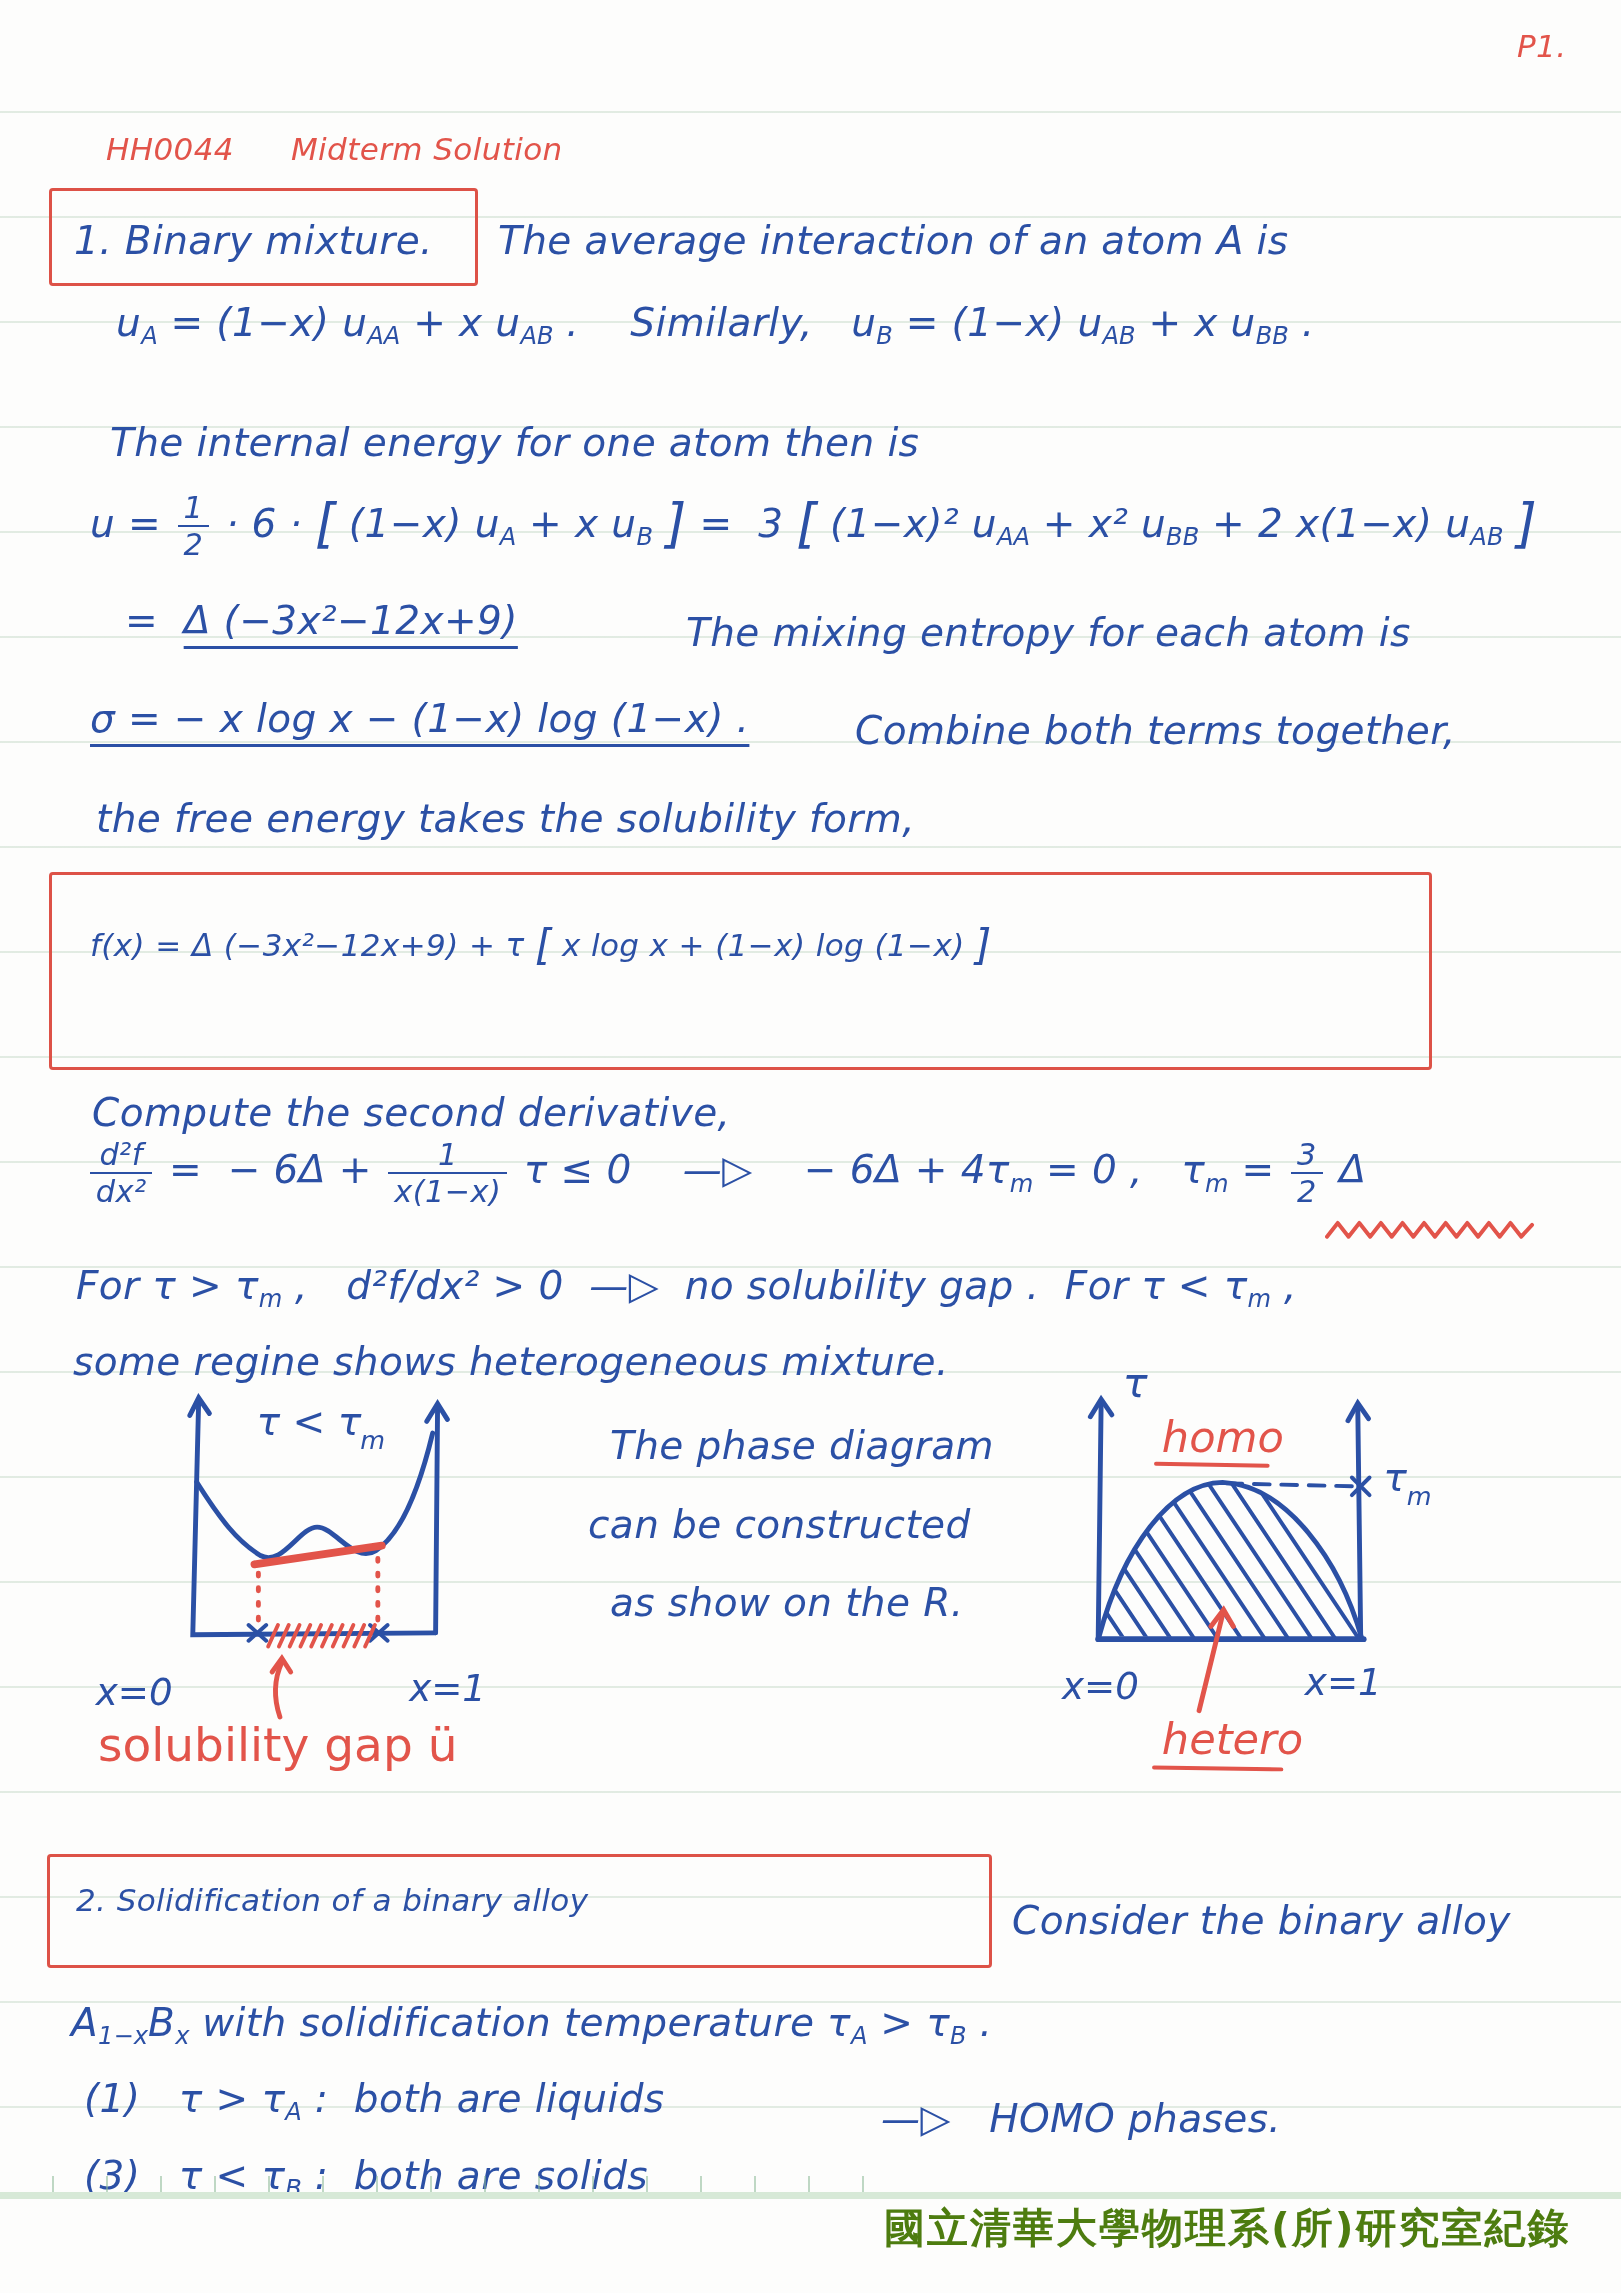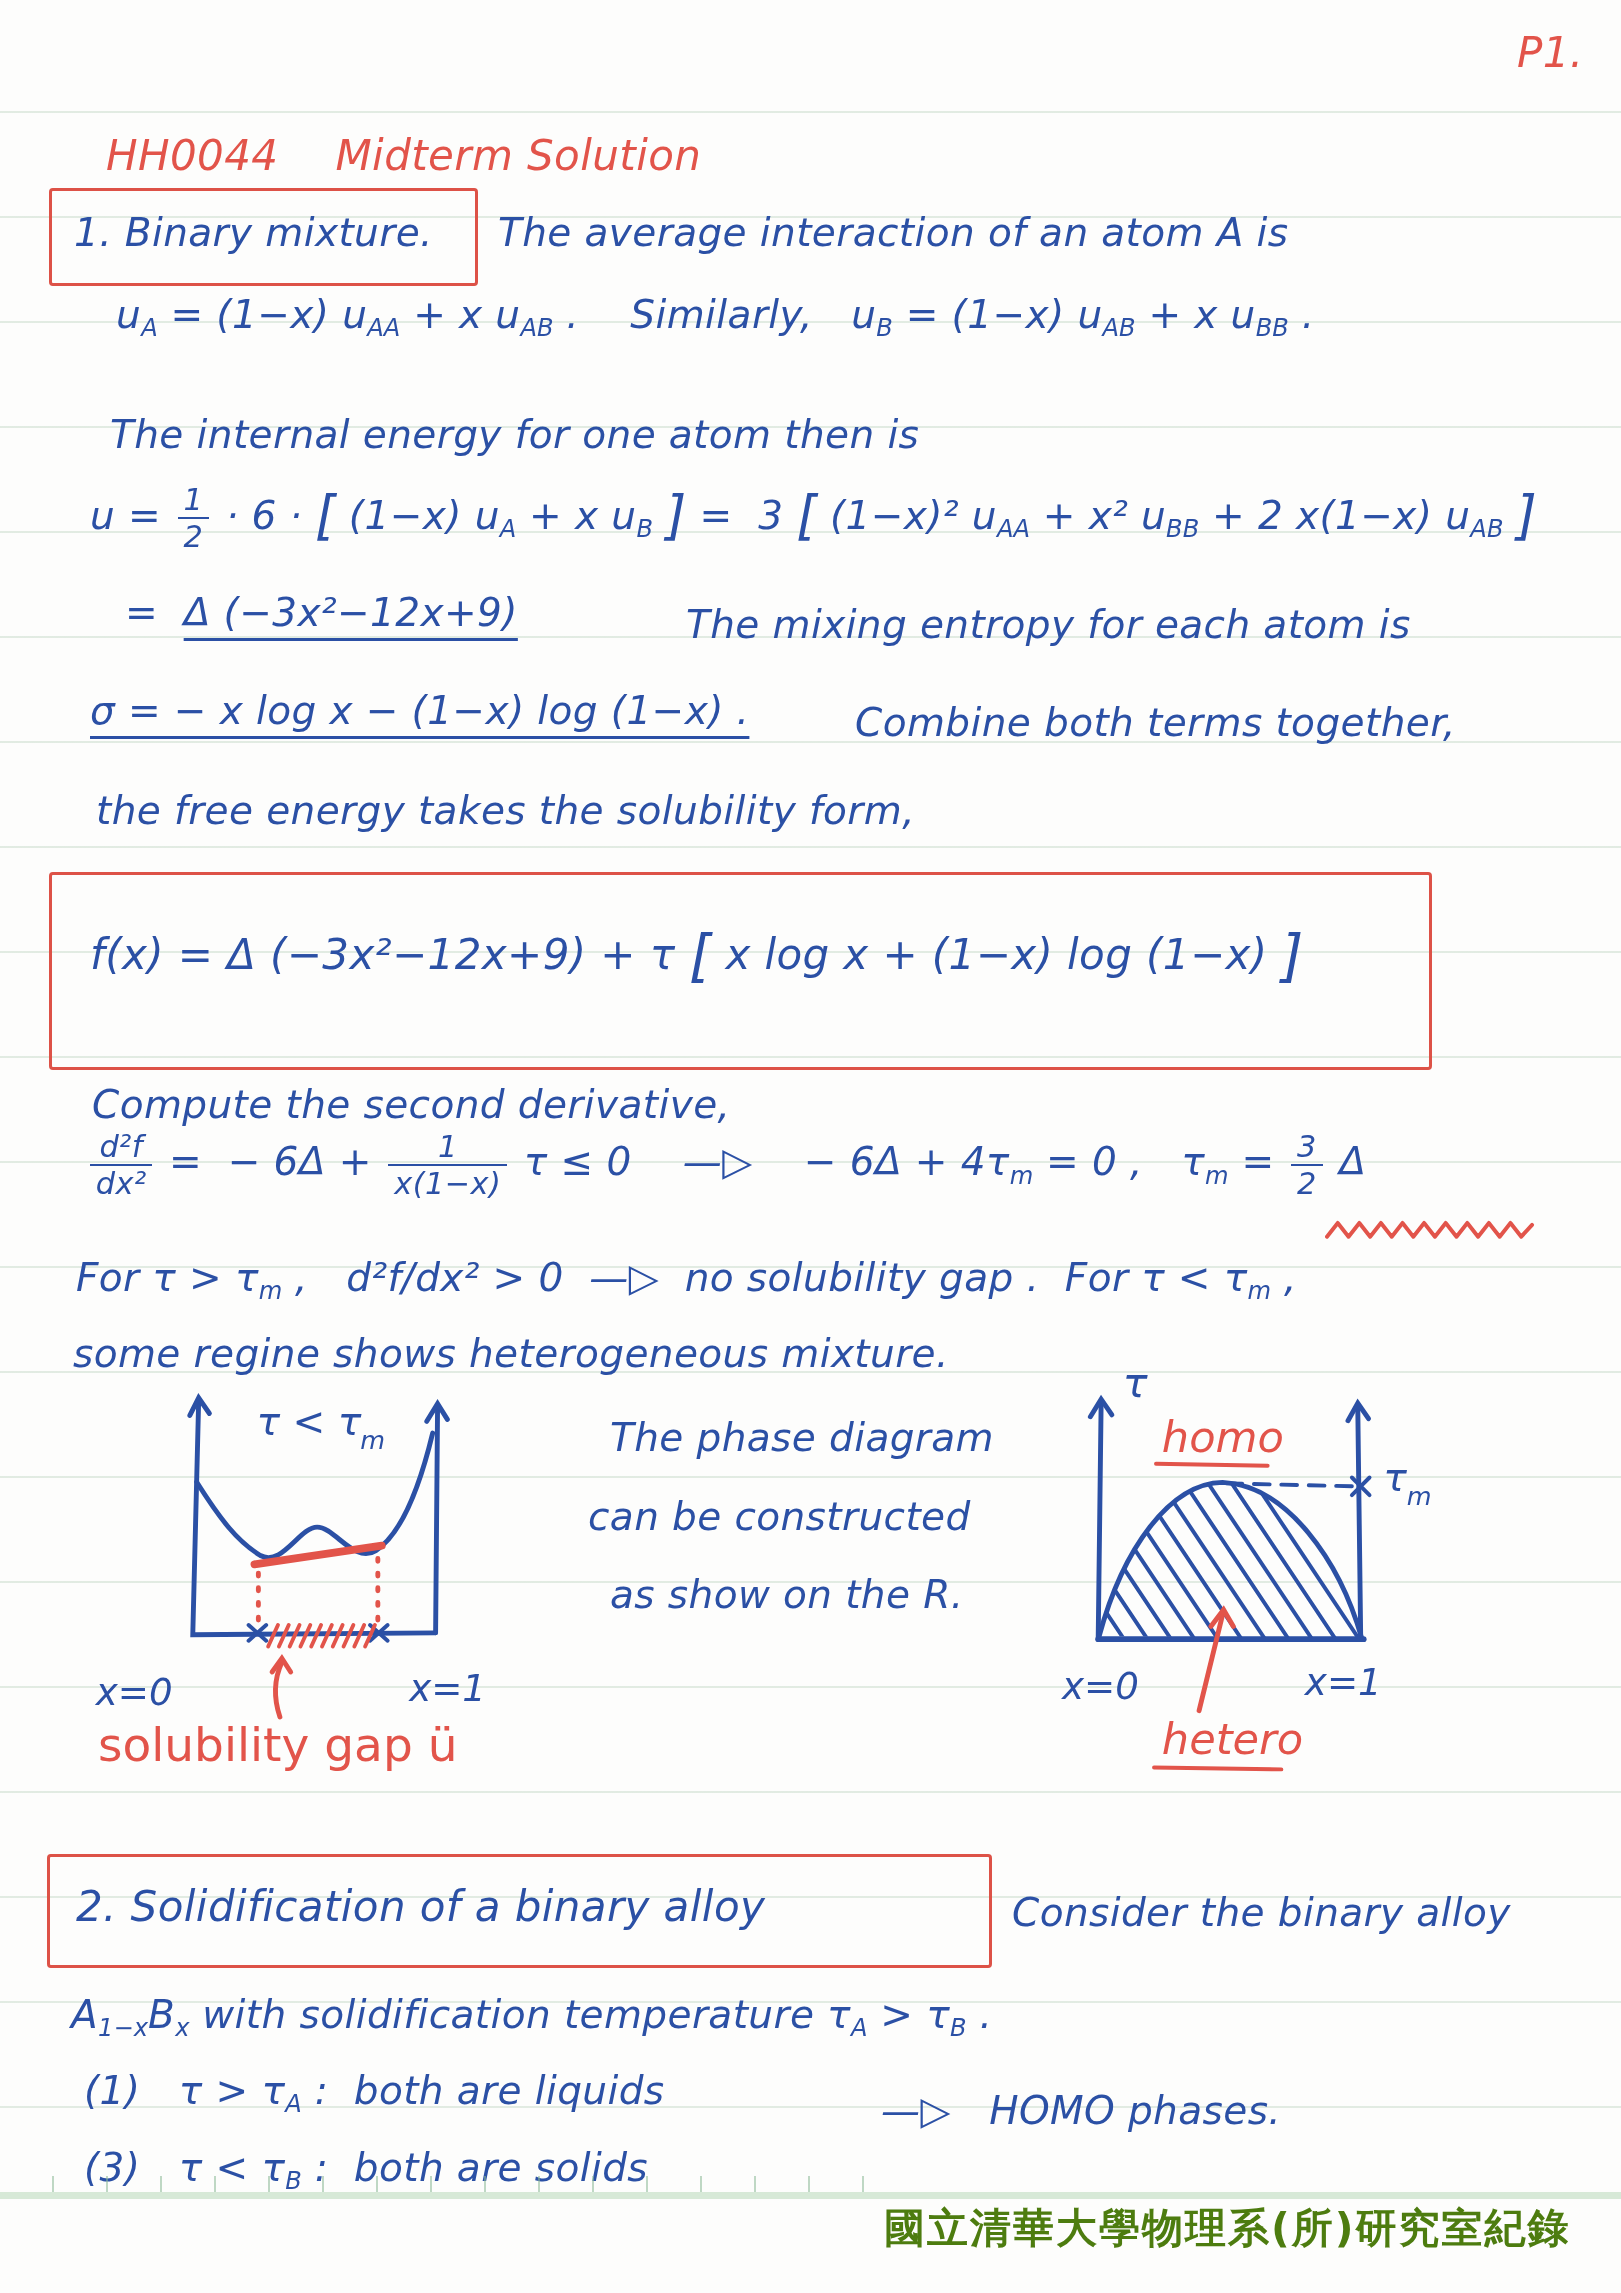--- a/index.html
+++ b/index.html
@@ -11,22 +11,22 @@
   .rules {
     position:absolute; left:0; top:111px; width:100%; height:2078px;
     background:repeating-linear-gradient(to bottom,
       rgba(155,190,160,0.28) 0 2px, transparent 2px 105px);
     pointer-events:none;
   }
   .ink  { color:#2b50a5; font-style:italic; }
   .red  { color:#e2544a; }
   .green{ color:#4d7c0f; }
   .abs  { position:absolute; white-space:pre-wrap; }
-  .hw   { font-size:39px; line-height:1.3; letter-spacing:0.4px; }
-  .hw-lg{ font-size:42px; line-height:1.3; letter-spacing:0.4px; }
+  .hw   { font-size:39px; line-height:1.3; letter-spacing:0.4px;margin-top:8px; }
+  .hw-lg{ font-size:31px; line-height:1.3; letter-spacing:0.4px; }
   .redbox {
     position:absolute; border:3.9px solid #dd5247; border-radius:3.9px;
   }
   .wavy {
     text-decoration-line:underline; text-decoration-style:wavy;
     text-decoration-color:#e2544a; text-decoration-thickness:2.9px;
     text-underline-offset:11.8px;
     text-decoration:underline;
   }
   .frac {

